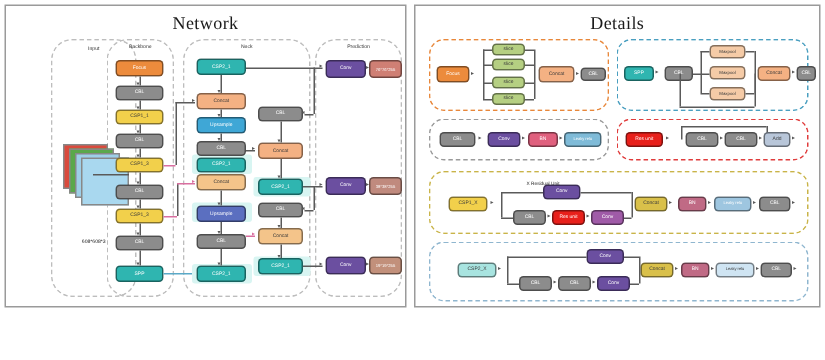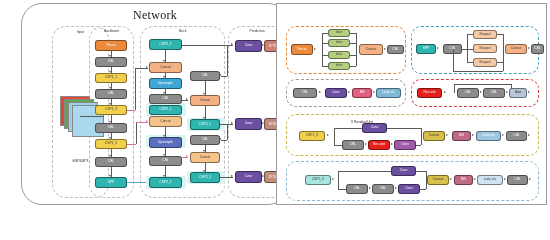--- a/index.html
+++ b/index.html
@@ -1,20 +1,20 @@
 <!DOCTYPE html>
 <html><head>
 <meta charset="utf-8">
 <style>
   html,body{margin:0;padding:0;}
   body{width:550px;height:210px;background:#ffffff;font-family:"Liberation Sans",sans-serif;overflow:hidden;}
   .canvas{position:relative;width:550px;height:210px;}
 
   .panel{position:absolute;top:3px;height:202px;border:1px solid #9a9a9a;background:#fff;box-sizing:border-box;}
-  #panel-network{left:21px;width:268px;border-radius:21px;}
+  #panel-network{left:3px;width:268px;}
   #panel-details{left:276px;width:271px;}
 
   .panel-title{position:absolute;left:0;right:0;top:4px;text-align:center;
     font-family:"Liberation Serif",serif;font-size:12px;color:#1a1a1a;letter-spacing:.3px;}
 
   
   .group{position:absolute;border:1px dashed #bdbdbd;border-radius:14px;box-sizing:border-box;}
   .group-label{position:absolute;left:0;right:0;top:3px;text-align:center;font-size:3.4px;color:#333;}
 
   
@@ -252,20 +252,21 @@
     <div class="ln lnv" style="left:205px;top:41px;height:31px;"></div>
     <div class="ln lnh" style="left:199px;top:72px;width:6px;"></div>
     <div class="arrow arr-l" style="left:197px;top:70.4px;"></div>
 
     <div class="ln lnv" style="left:205px;top:120px;height:16px;"></div>
     <div class="ln lnh" style="left:199px;top:136px;width:6px;"></div>
     <div class="arrow arr-l" style="left:197px;top:134.4px;"></div>
   </div>
 
   <div class="panel" id="panel-details">
+    <div class="panel-title">Details</div>
 
     <div class="drow" style="left:9px;top:22px;width:120px;height:48px;border-color:#e8873a;"></div>
     <div class="node dark" style="left:14px;top:40px;width:22px;height:11px;background:#ec8b3c;">
         <span>Focus</span>
       </div>
     <div class="arrow arr-r" style="left:37px;top:44.4px;"></div>
     <div class="node lite" style="left:51px;top:25px;width:22px;height:8px;background:#b5cf82;">
         <span>slice</span>
       </div>
     <div class="node lite" style="left:51px;top:35px;width:22px;height:8px;background:#b5cf82;">

